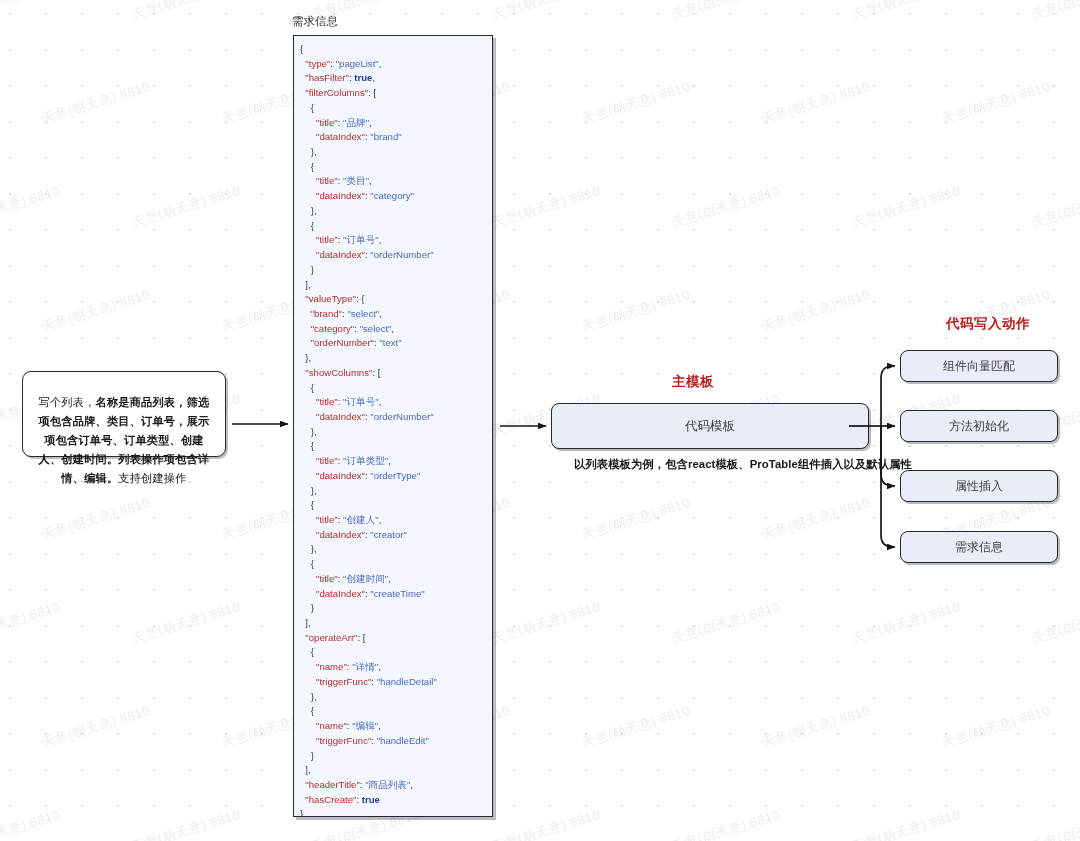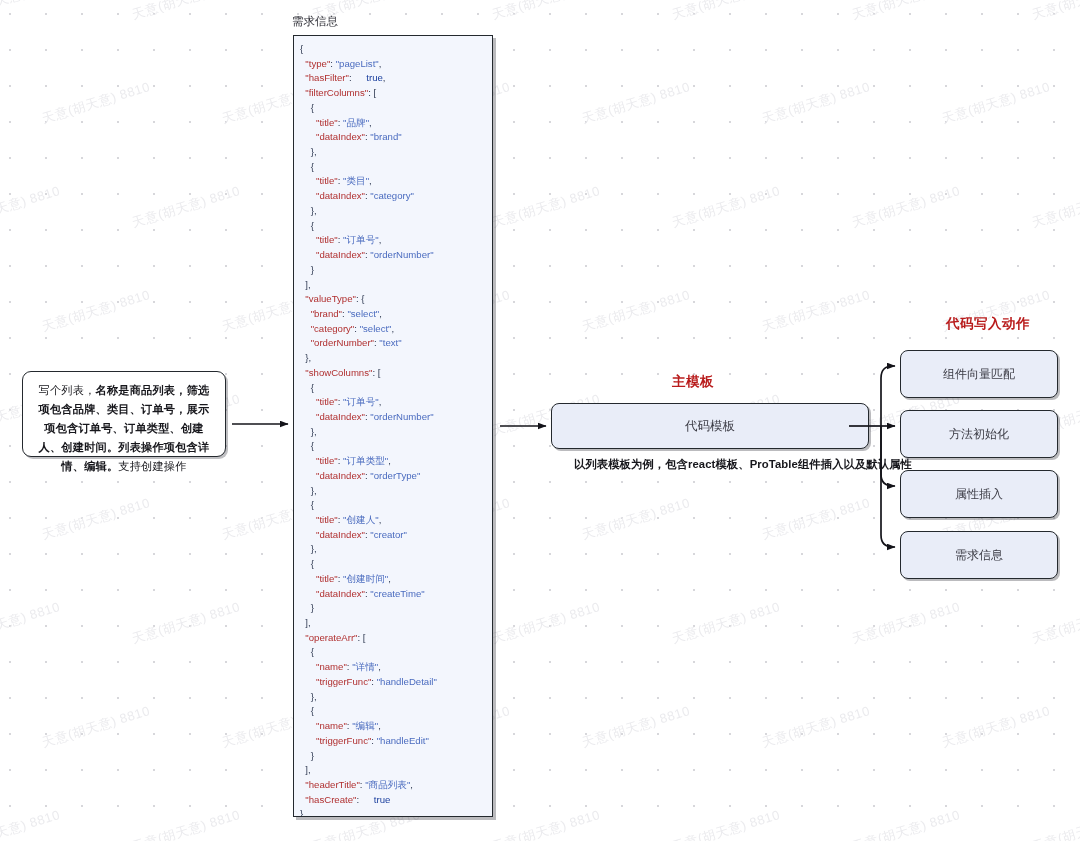--- a/index.html
+++ b/index.html
@@ -87,21 +87,21 @@
   }
 
   
   #requirement-box {
     left: 22px;
     top: 371px;
     width: 204px;
     height: 86px;
     background: #ffffff;
     border-radius: 9px;
-    padding: 9px 10px;
+    padding: 21px 10px;
     display: block;
     box-shadow: 2px 2px 0 rgba(30,30,40,0.28);
   }
   #requirement-text {
     font-size: 11.2px;
     line-height: 19px;
     color: #17171c;
     text-align: center;
     letter-spacing: 0.2px;
   }
@@ -124,21 +124,21 @@
   #json-code {
     font-family: "Liberation Sans", "DejaVu Sans", sans-serif;
     font-size: 9.6px;
     line-height: 14.72px;
     white-space: pre;
     color: #2f3a52;
   }
   .k  { color: #b03030; }      
   .s  { color: #4a6bbf; }      
   .p  { color: #2f3a52; }      
-  .bo { color: #1b3f9e; font-weight: normal; margin-left: 12px; }  
+  .bo { color: #1b3f9e; font-weight: bold; }  
 
   
   #main-template-node {
     left: 551px;
     top: 403px;
     width: 318px;
     height: 46px;
   }
   #main-template-title {
     left: 672px;
@@ -155,21 +155,21 @@
   }
 
   
   #actions-title {
     left: 946px;
     top: 315px;
   }
   .action-node {
     left: 900px;
     width: 158px;
-    height: 48px;
+    height: 32px;
     font-size: 12px;
     text-align: right;
   }
   #action-node-0 { top: 350px; }
   #action-node-1 { top: 410px; }
   #action-node-2 { top: 470px; }
   #action-node-3 { top: 531px; }
 
   svg#connectors {
     position: absolute;

